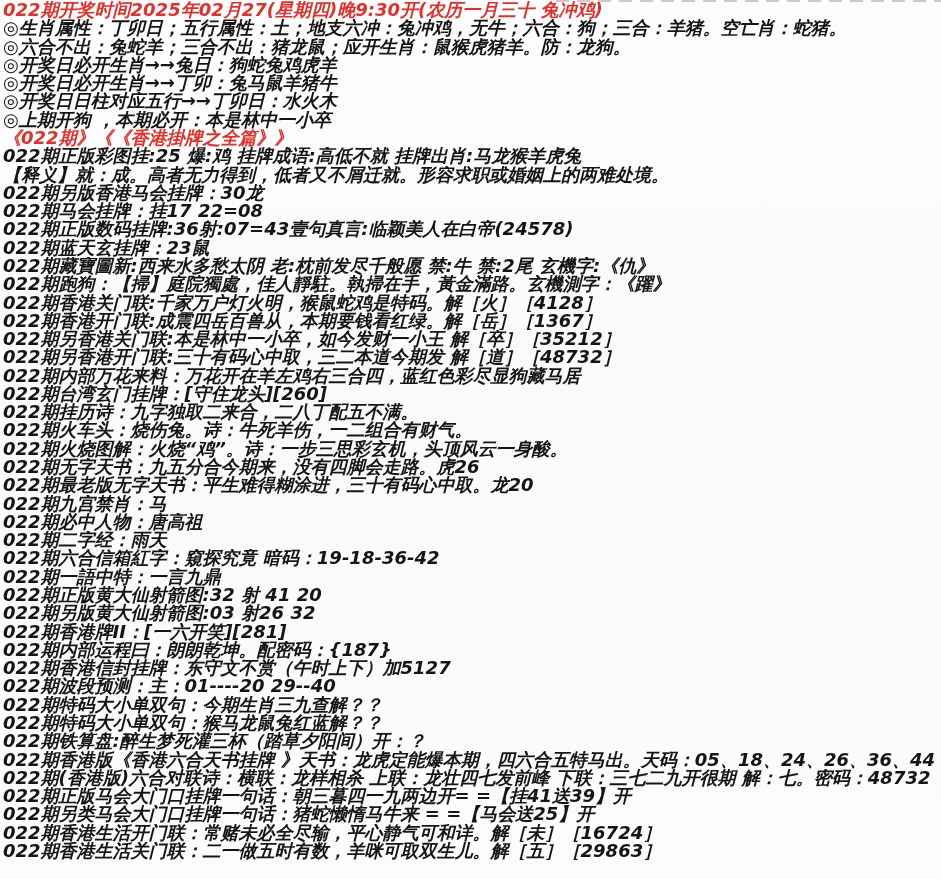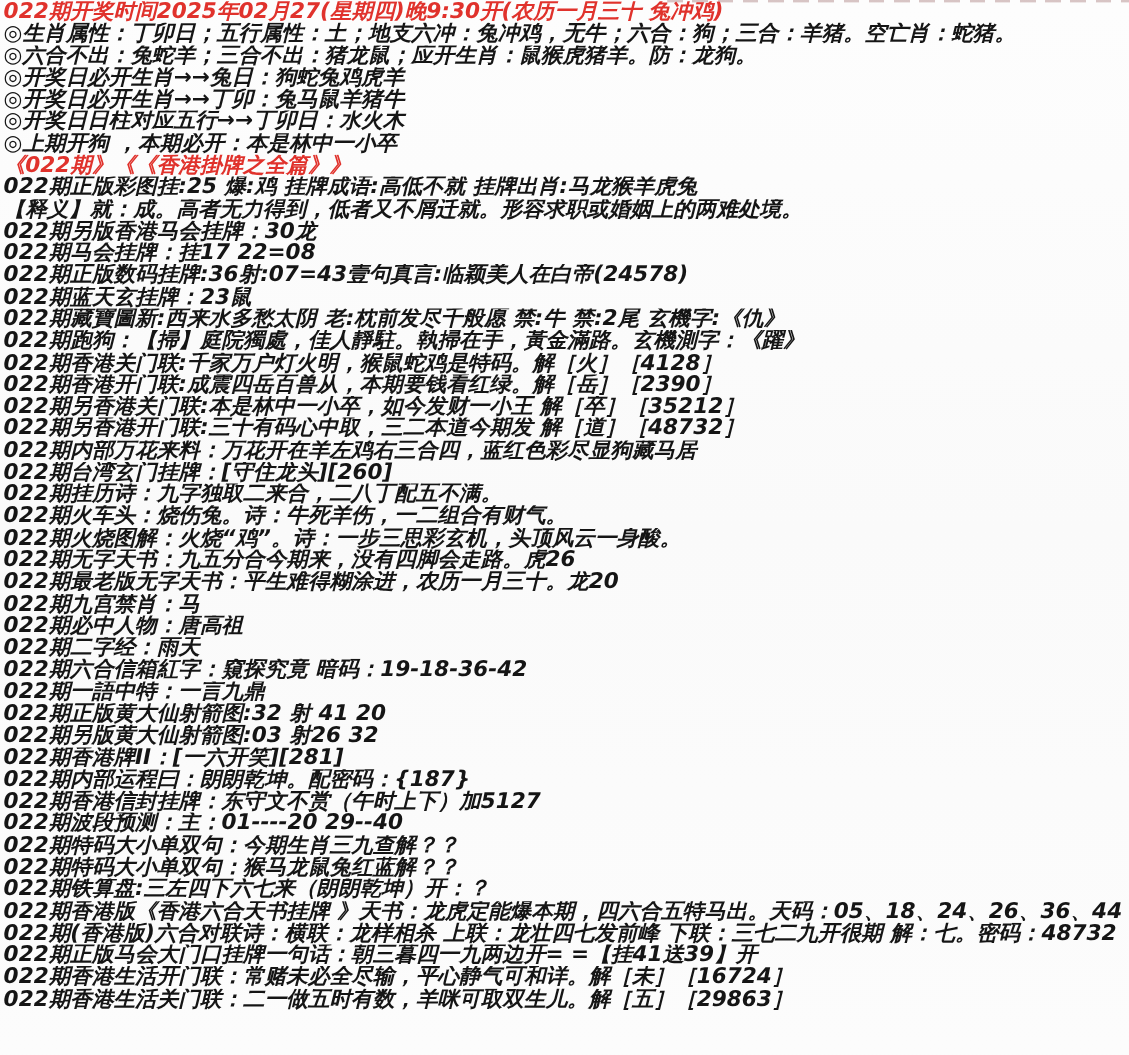--- a/index.html
+++ b/index.html
@@ -67,43 +67,44 @@
       <div class="line red">《022期》《《香港掛牌之全篇》》</div>
       <div class="line">022期正版彩图挂:25 爆:鸡 挂牌成语:高低不就 挂牌出肖:马龙猴羊虎兔</div>
       <div class="line">【释义】就：成。高者无力得到，低者又不屑迁就。形容求职或婚姻上的两难处境。</div>
       <div class="line">022期另版香港马会挂牌：30龙</div>
       <div class="line">022期马会挂牌：挂17 22=08</div>
       <div class="line">022期正版数码挂牌:36射:07=43壹句真言:临颖美人在白帝(24578)</div>
       <div class="line">022期蓝天玄挂牌：23鼠</div>
       <div class="line">022期藏寶圖新:西来水多愁太阴 老:枕前发尽千般愿 禁:牛 禁:2尾 玄機字:《仇》</div>
       <div class="line">022期跑狗：【掃】庭院獨處，佳人靜駐。執掃在手，黃金滿路。玄機測字：《躍》</div>
       <div class="line">022期香港关门联:千家万户灯火明，猴鼠蛇鸡是特码。解［火］［4128］</div>
-      <div class="line">022期香港开门联:成震四岳百兽从，本期要钱看红绿。解［岳］［2390］</div>
+      <div class="line">022期香港开门联:成震四岳百兽从，本期要钱看红绿。解［岳］［1367］</div>
       <div class="line">022期另香港关门联:本是林中一小卒，如今发财一小王 解［卒］［35212］</div>
       <div class="line">022期另香港开门联:三十有码心中取，三二本道今期发 解［道］［48732］</div>
       <div class="line">022期内部万花来料：万花开在羊左鸡右三合四，蓝红色彩尽显狗藏马居</div>
       <div class="line">022期台湾玄门挂牌：[守住龙头][260]</div>
       <div class="line">022期挂历诗：九字独取二来合，二八丁配五不满。</div>
       <div class="line">022期火车头：烧伤兔。诗：牛死羊伤，一二组合有财气。</div>
       <div class="line">022期火烧图解：火烧“鸡”。诗：一步三思彩玄机，头顶风云一身酸。</div>
       <div class="line">022期无字天书：九五分合今期来，没有四脚会走路。虎26</div>
-      <div class="line">022期最老版无字天书：平生难得糊涂进，农历一月三十。龙20</div>
+      <div class="line">022期最老版无字天书：平生难得糊涂进，三十有码心中取。龙20</div>
       <div class="line">022期九宫禁肖：马</div>
       <div class="line">022期必中人物：唐高祖</div>
       <div class="line">022期二字经：雨天</div>
       <div class="line">022期六合信箱紅字：窺探究竟 暗码：19-18-36-42</div>
       <div class="line">022期一語中特：一言九鼎</div>
       <div class="line">022期正版黄大仙射箭图:32 射 41 20</div>
       <div class="line">022期另版黄大仙射箭图:03 射26 32</div>
       <div class="line">022期香港牌II：[一六开笑][281]</div>
       <div class="line">022期内部运程曰：朗朗乾坤。配密码：{187}</div>
       <div class="line">022期香港信封挂牌：东守文不赏（午时上下）加5127</div>
       <div class="line">022期波段预测：主：01----20 29--40</div>
       <div class="line">022期特码大小单双句：今期生肖三九查解？？</div>
       <div class="line">022期特码大小单双句：猴马龙鼠兔红蓝解？？</div>
-      <div class="line">022期铁算盘:三左四下六七来（朗朗乾坤）开：？</div>
+      <div class="line">022期铁算盘:醉生梦死灌三杯（踏草夕阳间）开：？</div>
       <div class="line">022期香港版《香港六合天书挂牌 》天书：龙虎定能爆本期，四六合五特马出。天码：05、18、24、26、36、44</div>
       <div class="line">022期(香港版)六合对联诗：横联：龙样相杀 上联：龙壮四七发前峰 下联：三七二九开很期 解：七。密码：48732</div>
       <div class="line">022期正版马会大门口挂牌一句话：朝三暮四一九两边开= =【挂41送39】开</div>
+      <div class="line">022期另类马会大门口挂牌一句话：猪蛇懒惰马牛来 = =【马会送25】开</div>
       <div class="line">022期香港生活开门联：常赌未必全尽输，平心静气可和详。解［未］［16724］</div>
       <div class="line">022期香港生活关门联：二一做五时有数，羊咪可取双生儿。解［五］［29863］</div>
     </div>
 </div>
 
 </body></html>

